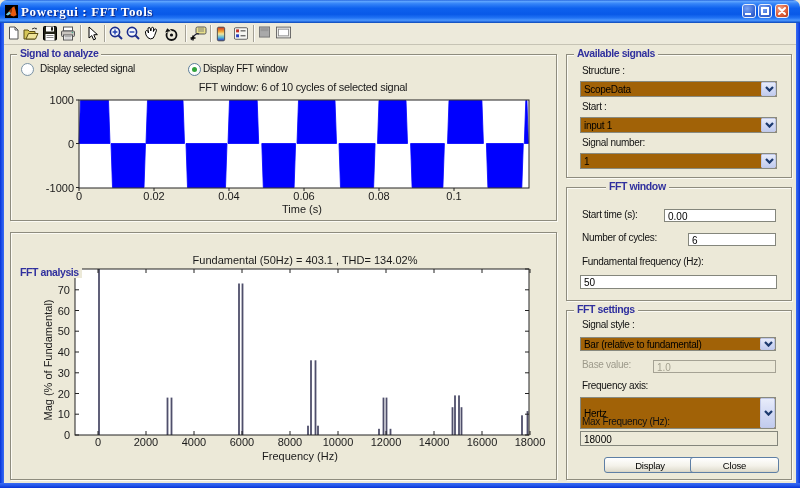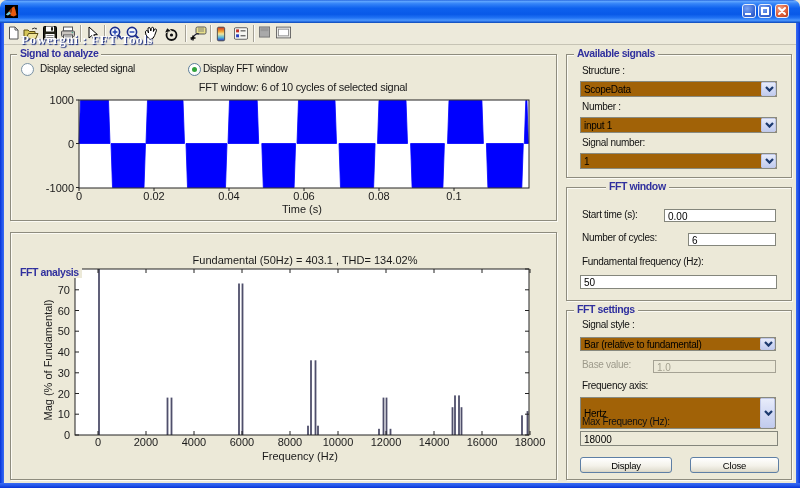--- a/index.html
+++ b/index.html
@@ -9,21 +9,21 @@
   #bL,#bR,#bB{position:absolute;background:linear-gradient(90deg,#0733D6,#1C4FE8 40%,#3A6CF4);z-index:5;}
   #bL{left:0;top:23px;width:4px;bottom:0;}
   #bR{right:0;top:23px;width:4px;bottom:0;background:linear-gradient(270deg,#0733D6,#1C4FE8 40%,#3A6CF4);}
   #bB{left:0;right:0;bottom:0;height:5px;background:linear-gradient(0deg,#0733D6,#2355E8 50%,#3A6CF4);}
   
   #title{position:absolute;left:0;top:0;width:800px;height:23px;
     background:linear-gradient(180deg,#2666DE 0%,#5EA4FE 6%,#3584F8 16%,#0E61EE 36%,#0859E8 62%,#2173F4 78%,#4C97FE 88%,#2267DD 95%,#0D47B0 100%);
     border-radius:7px 7px 0 0;z-index:6;}
   #title .txt{position:absolute;left:21px;top:4px;color:#fff;
     font-family:"Liberation Serif",serif;font-weight:bold;font-size:13px;letter-spacing:0.6px;
-    text-shadow:1px 1px 1px #10247C;margin-top:28px;}
+    text-shadow:1px 1px 1px #10247C;}
   #mlicon{position:absolute;left:5px;top:5px;width:13px;height:13px;background:#000;}
   .tbtn{position:absolute;top:4px;width:14px;height:14px;border-radius:3px;border:1px solid #E8F0FC;box-sizing:border-box;}
   #btnMin{left:742px;background:radial-gradient(circle at 35% 30%,#7CA4F2,#3A6AD8 60%,#2A50B4);}
   #btnMax{left:758px;background:radial-gradient(circle at 35% 30%,#7CA4F2,#3A6AD8 60%,#2A50B4);}
   #btnCls{left:775px;background:radial-gradient(circle at 35% 30%,#F0A086,#DD5F3B 55%,#B43A18);}
   #btnMin:after{content:"";position:absolute;left:2px;bottom:2px;width:6px;height:2px;background:#fff;}
   #btnMax:after{content:"";position:absolute;left:2px;top:2px;width:8px;height:8px;border:2px solid #fff;box-sizing:border-box;}
   
   #toolbar{position:absolute;left:4px;top:23px;width:792px;height:21px;background:#EDEADB;border-bottom:1px solid #C6C3B4;z-index:4;}
   .sep{position:absolute;top:2px;height:17px;width:1px;background:#A4A195;border-right:1px solid #FCFBF6;}
@@ -183,21 +183,21 @@
 
   <div class="lbl" style="left:582px;top:66px;">Structure :</div>
   <div class="combo" style="left:580px;top:81px;width:197px;height:16px;">
       <span class="ct">ScopeData</span>
       <span class="ar">
         <svg width="9" height="6" viewBox="0 0 9 6">
           <path d="M1 1 L4.5 4.6 L8 1" stroke="#1C3A6E" stroke-width="2.2" fill="none"></path>
         </svg>
       </span>
     </div>
-  <div class="lbl" style="left:582px;top:102px;">Number :</div>
+  <div class="lbl" style="left:582px;top:102px;">Start :</div>
   <div class="combo" style="left:580px;top:117px;width:197px;height:16px;">
       <span class="ct">input 1</span>
       <span class="ar">
         <svg width="9" height="6" viewBox="0 0 9 6">
           <path d="M1 1 L4.5 4.6 L8 1" stroke="#1C3A6E" stroke-width="2.2" fill="none"></path>
         </svg>
       </span>
     </div>
   <div class="lbl" style="left:582px;top:138px;">Signal number:</div>
   <div class="combo" style="left:580px;top:153px;width:197px;height:16px;">
@@ -241,21 +241,21 @@
       <span class="ar">
         <svg width="9" height="6" viewBox="0 0 9 6">
           <path d="M1 1 L4.5 4.6 L8 1" stroke="#1C3A6E" stroke-width="2.2" fill="none"></path>
         </svg>
       </span>
     </div>
   <div class="lbl" style="left:582px;top:417px;">Max Frequency (Hz):</div>
   <div class="fld" style="left:580px;top:431px;width:198px;height:15px;background:#EDEAD9;">
       <span class="ft">18000</span>
     </div>
-  <div class="xpbtn" style="left:580px;top:457px;width:92px;height:16px;line-height:15px;">Display</div>
+  <div class="xpbtn" style="left:604px;top:457px;width:92px;height:16px;line-height:15px;">Display</div>
   <div class="xpbtn" style="left:690px;top:457px;width:89px;height:16px;line-height:15px;">Close</div>
 
   <svg id="plots" width="800" height="488" viewBox="0 0 800 488">
 <rect x="79" y="100" width="450" height="88" fill="#FFFFFF"></rect>
 <polygon points="79,143.5 80.5,100.5 108.5,100.5 110,143.5" fill="#0000FE" stroke="#0000FE" stroke-width="0.8"></polygon>
 <polygon points="111,143.5 145.5,143.5 144.0,187.5 112.5,187.5" fill="#0000FE" stroke="#0000FE" stroke-width="0.8"></polygon>
 <polygon points="146,143.5 147.5,100.5 183.0,100.5 184.5,143.5" fill="#0000FE" stroke="#0000FE" stroke-width="0.8"></polygon>
 <polygon points="186,143.5 227,143.5 225.5,187.5 187.5,187.5" fill="#0000FE" stroke="#0000FE" stroke-width="0.8"></polygon>
 <polygon points="228,143.5 229.5,100.5 257.2,100.5 258.7,143.5" fill="#0000FE" stroke="#0000FE" stroke-width="0.8"></polygon>
 <polygon points="261.8,143.5 295.6,143.5 294.1,187.5 263.3,187.5" fill="#0000FE" stroke="#0000FE" stroke-width="0.8"></polygon>

